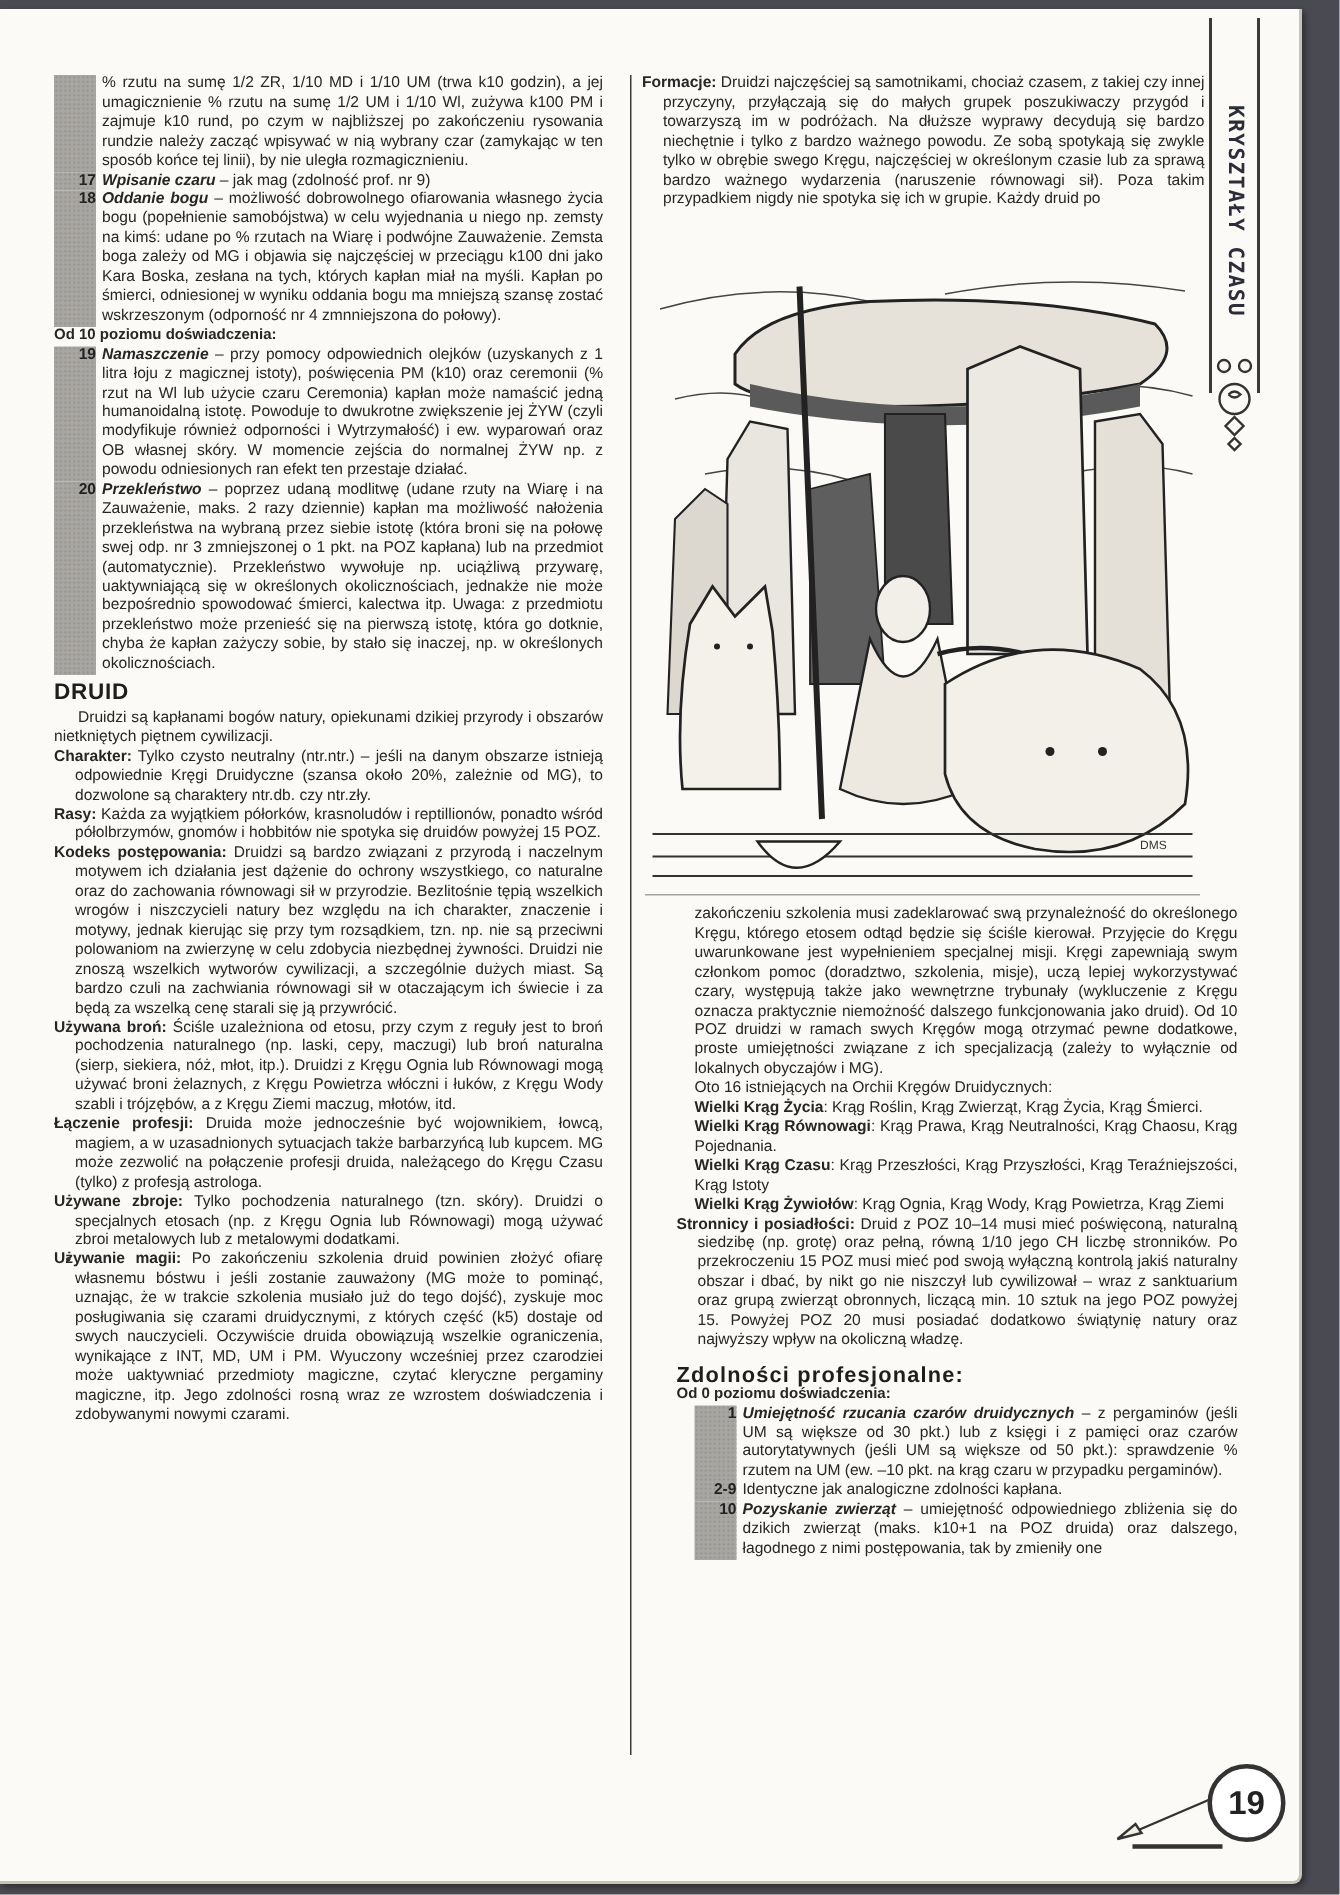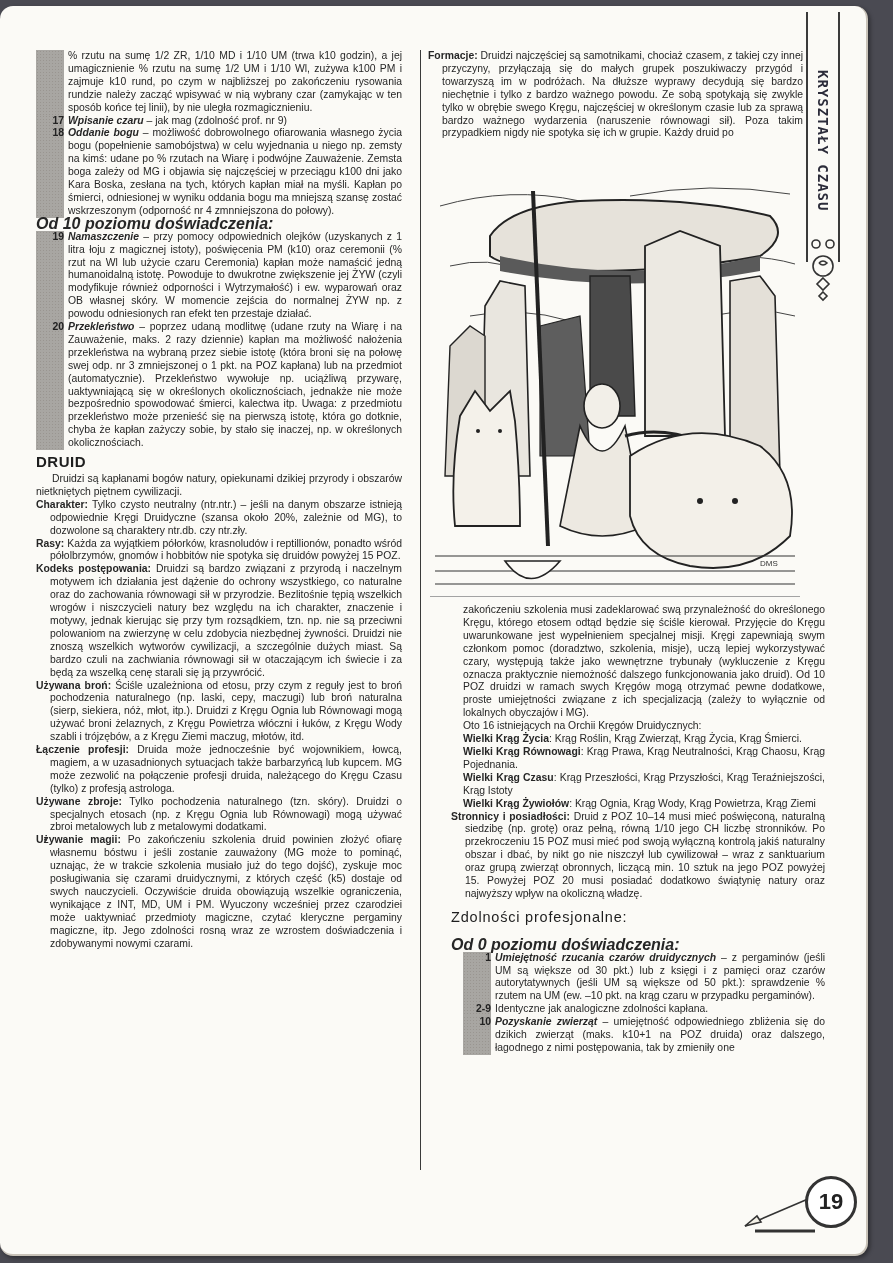--- a/index.html
+++ b/index.html
@@ -8,21 +8,20 @@
     background: #4a4a52;
     font-family: "Liberation Sans", sans-serif;
   }
   .page {
     position: absolute; left: 0; top: 6px; width: 866px; height: 1248px;
     background: #fbfaf6;
     border-right: 2px solid #c8c2b8;
     border-bottom: 2px solid #c8c2b8;
     border-bottom-right-radius: 6px;
     box-shadow: 2px 2px 4px rgba(0,0,0,0.4);
-    border-radius: 13px;
   }
   .col {
     position: absolute; top: 44px;
     font-size: 10.4px; line-height: 12.9px; color: #262626;
   }
   .col-left { left: 36px; width: 366px; }
   .col-right { left: 428px; width: 375px; }
   .col-divider {
     position: absolute; left: 420px; top: 44px; width: 1px; height: 1120px; background: #3a3a3a;
   }
@@ -32,26 +31,26 @@
   .ability .num {
     width: 28px; flex: 0 0 28px;
     background: #a8a6a2;
     background-image: radial-gradient(#999590 0.6px, transparent 0.7px);
     background-size: 3px 3px;
     font-weight: bold; color: #222; text-align: right;
     padding-top: 0;
   }
   .ability .txt { padding-left: 4px; flex: 1; text-align: justify; }
   .ability .txt b i, .ital-bold { font-weight: bold; font-style: italic; }
-  .level-head { font-weight: bold; font-size: 16px; margin: 0; font-style: italic; }
+  .level-head { font-weight: bold; font-size: 10px; margin: 0; }
   .section-title {
     font-weight: bold; font-size: 15px; letter-spacing: 0.5px; margin: 6px 0 4px 0; color: #1e1e1e;
   }
   .sub-title {
-    font-weight: normal; font-size: 14.5px; letter-spacing: 0.8px; margin: 10px 0 15px 0; color: #1e1e1e;
+    font-weight: bold; font-size: 14.5px; letter-spacing: 0.8px; margin: 10px 0 0 0; color: #1e1e1e;
   }
   .para { text-align: justify; margin: 0; }
   .para.indent { text-indent: 16px; }
   .entry { margin: 0; text-align: justify; padding-left: 14px; text-indent: -14px; }
   .entry b { font-weight: bold; }
   .illustration {
     position: absolute; left: 430px; top: 170px; width: 370px; height: 420px;
     border-bottom: 1px solid #a3a3a3;
   }
   .right-lower { position: absolute; left: 463px; top: 598px; width: 362px;

